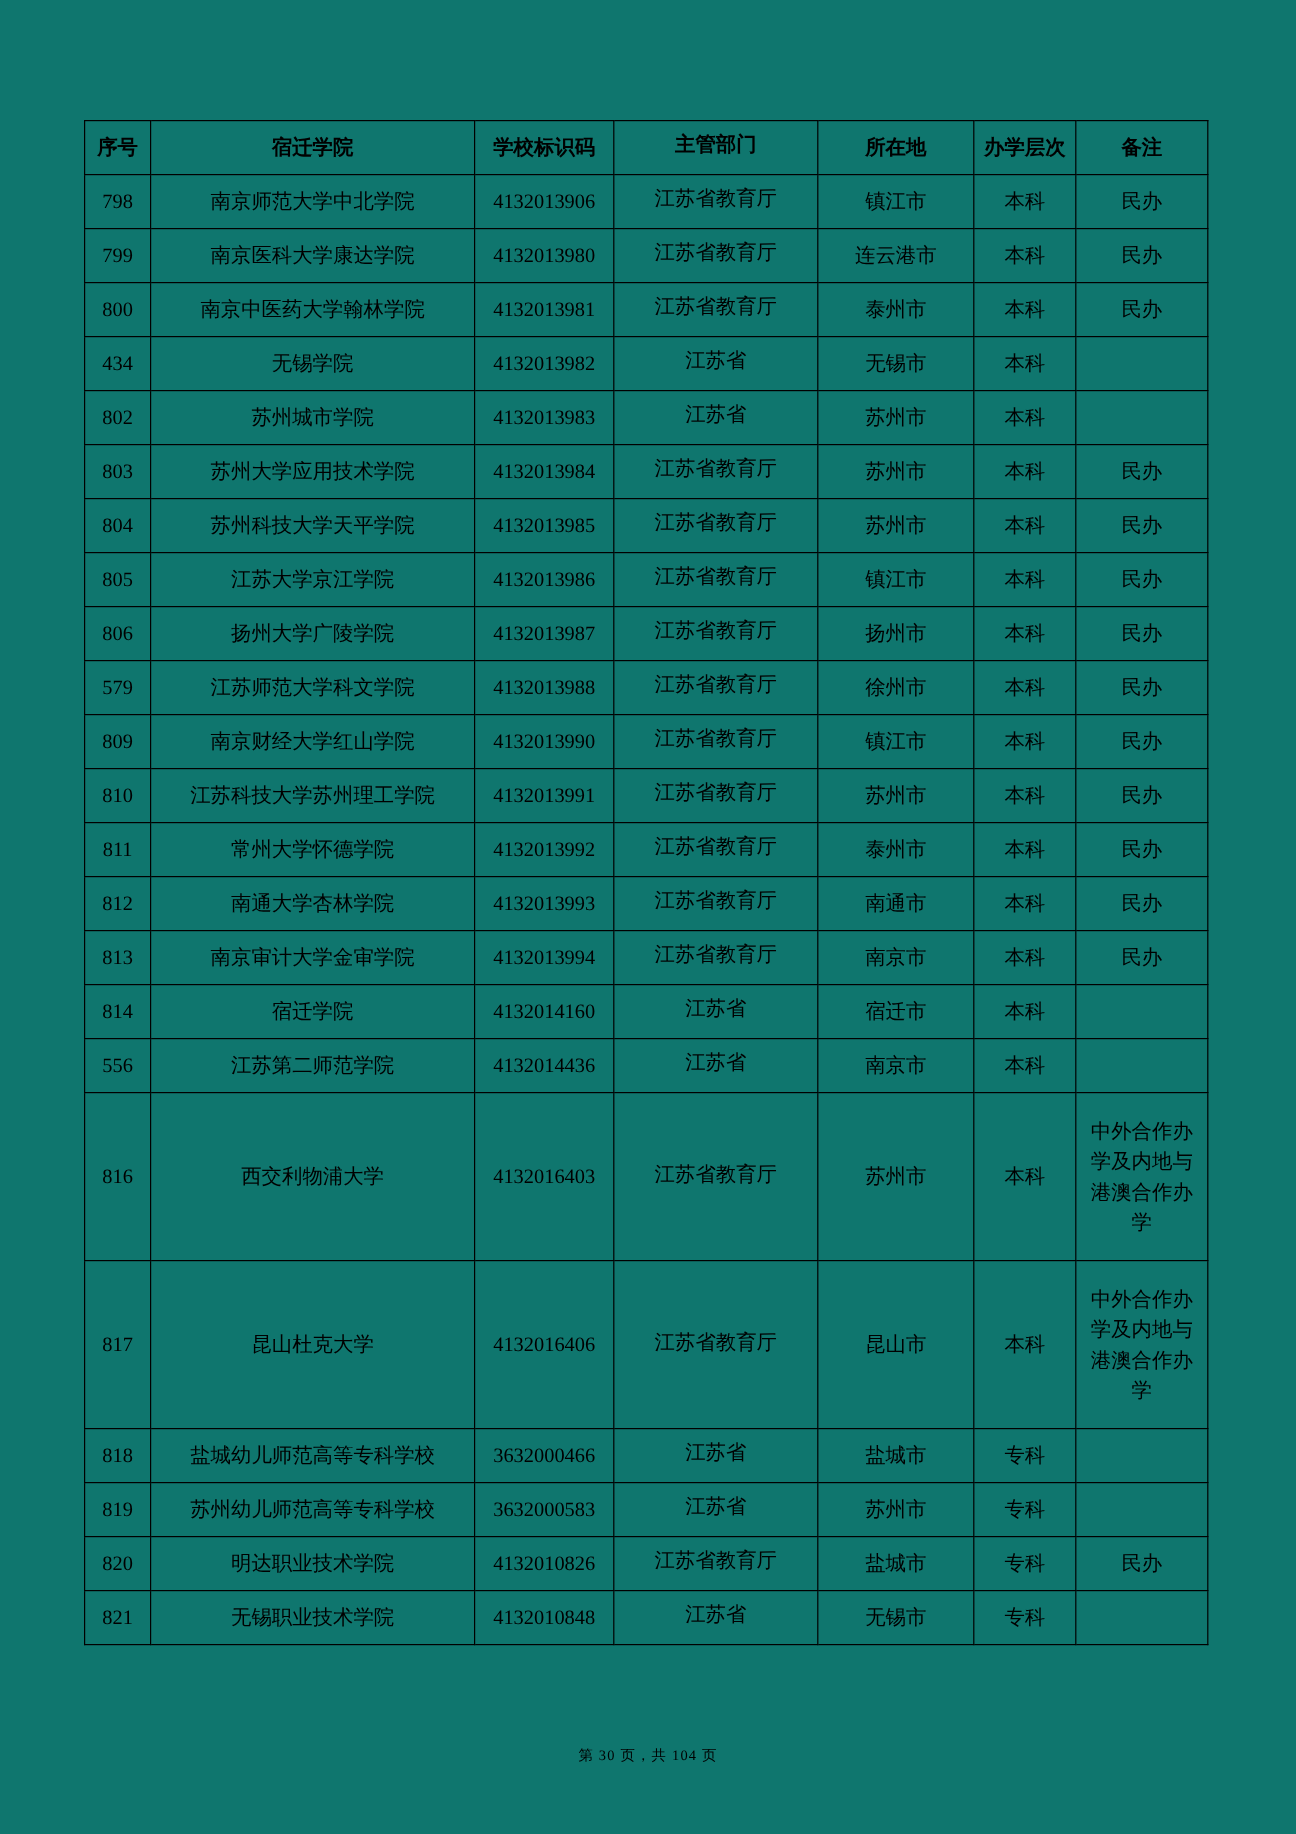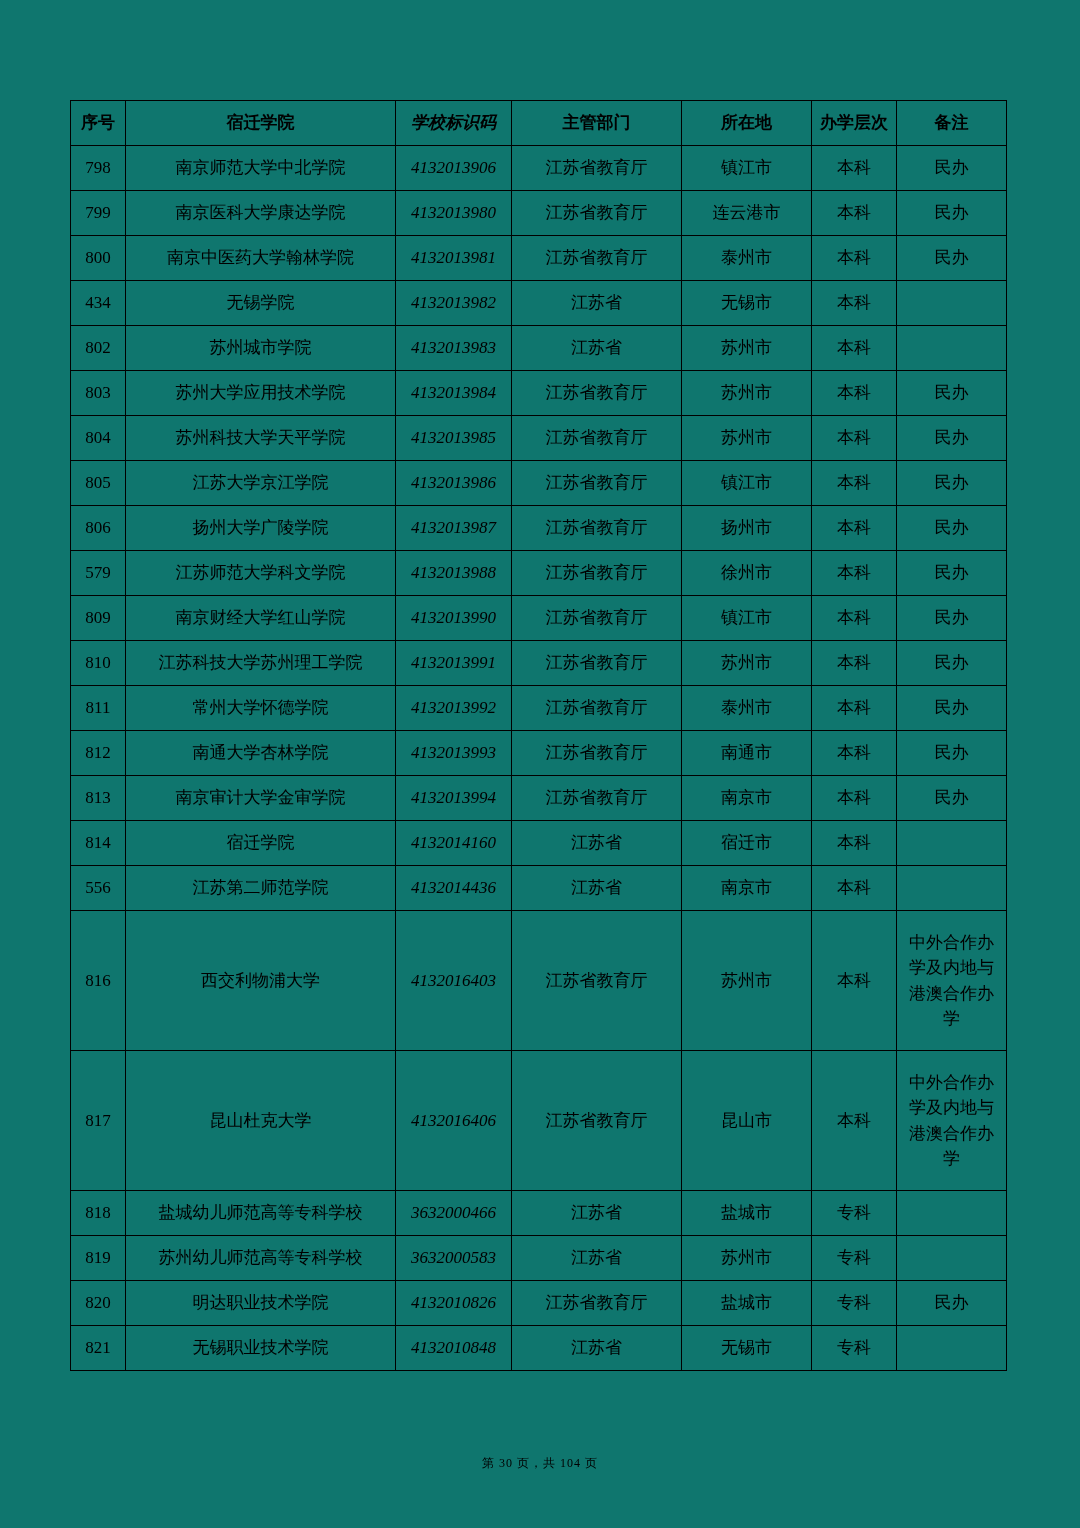--- a/index.html
+++ b/index.html
@@ -40,22 +40,22 @@
     height: 45px;
   }
   .doc-table td {
     height: 45px;
   }
   .doc-table tr.tall-row td {
     height: 140px;
   }
   .col-no         { width: 55px;  }
   .col-name       { width: 270px; }
-  .col-code       { width: 116px; font-style: italic; }
-  .col-department { width: 170px; }
+  .col-code       { width: 116px; }
+  .col-department { width: 170px; font-family: Liberation Mono, monospace; }
   .col-location   { width: 130px; }
   .col-level      { width: 85px;  }
   .col-remark     { width: 110px; }
   .page-footer {
     position: absolute;
     left: 0;
     right: 0;
     top: 1455px;
     text-align: center;
     font-size: 12px;

